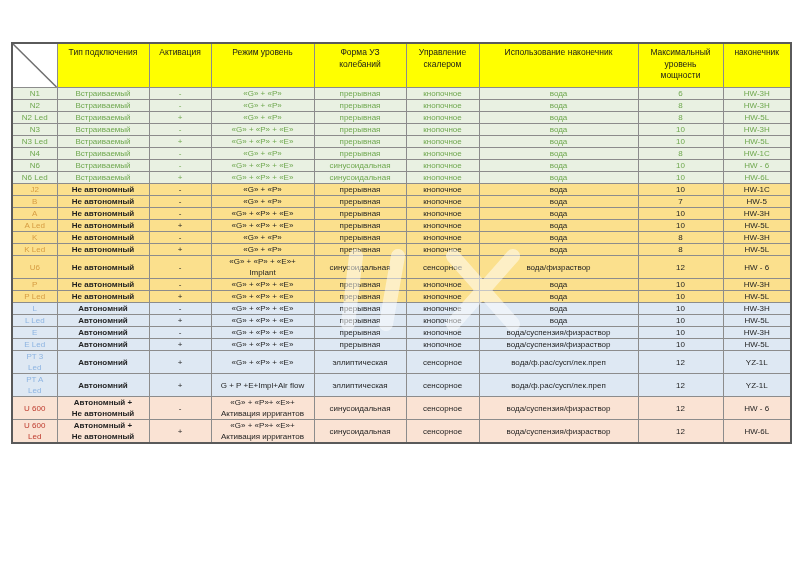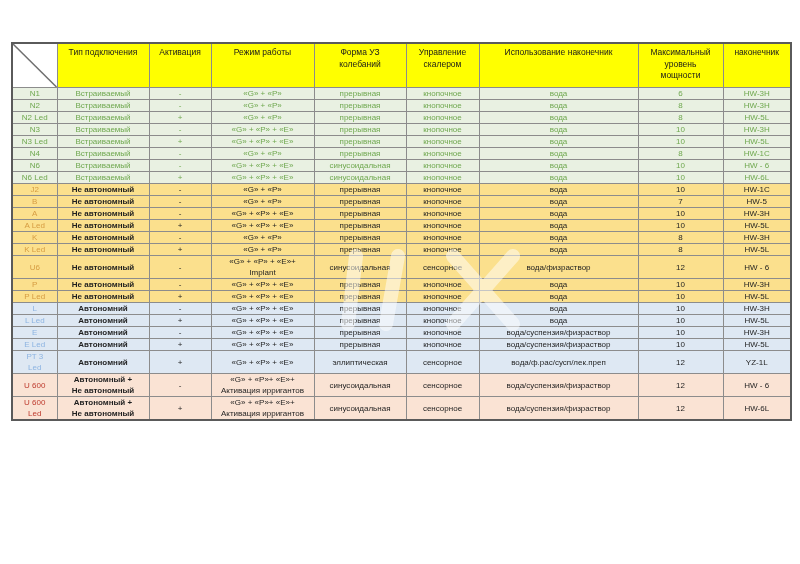--- a/index.html
+++ b/index.html
@@ -63,21 +63,21 @@
     <thead>
       <tr>
         <th class="corner" style="background:#ffffff">
           <svg viewBox="0 0 100 100" preserveAspectRatio="none">
             <line x1="0" y1="0" x2="100" y2="100" stroke="#6f6f6f" stroke-width="1.5" vector-effect="non-scaling-stroke"></line>
           </svg>
         </th>
 
       <th style="background: rgb(255, 255, 0); color: rgb(26, 26, 26);">Тип подключения</th>
           <th style="background: rgb(255, 255, 0); color: rgb(26, 26, 26);">Активация</th>
-          <th style="background: rgb(255, 255, 0); color: rgb(26, 26, 26);">Режим работы</th>
+          <th style="background: rgb(255, 255, 0); color: rgb(26, 26, 26);">Режим уровень</th>
           <th style="background: rgb(255, 255, 0); color: rgb(26, 26, 26);">Форма УЗ
 колебаний</th>
           <th style="background: rgb(255, 255, 0); color: rgb(26, 26, 26);">Управление
 скалером</th>
           <th style="background: rgb(255, 255, 0); color: rgb(26, 26, 26);">Использование наконечник</th>
           <th style="background: rgb(255, 255, 0); color: rgb(26, 26, 26);">Максимальный
 уровень
 мощности</th>
           <th style="background: rgb(255, 255, 0); color: rgb(26, 26, 26);">наконечник</th>
         </tr>
@@ -315,20 +315,32 @@
           <td class="c-liquid" style="color: rgb(31, 31, 31);">вода/суспензия/физраствор</td>
           <td class="c-power" style="color: rgb(31, 31, 31);">10</td>
           <td class="c-tip" style="color: rgb(31, 31, 31);">HW-5L</td>
         </tr>
         <tr style="background: rgb(222, 232, 243);">
           <td class="c-label" style="color: rgb(141, 180, 226);">PT 3
 Led</td>
           <td class="c-type" style="color: rgb(31, 31, 31); font-weight: bold;">Автономний</td>
           <td class="c-light" style="color: rgb(31, 31, 31);">+</td>
           <td class="c-mode" style="color: rgb(31, 31, 31);">«G» + «P» + «E»</td>
+          <td class="c-form" style="color: rgb(31, 31, 31);">эллиптическая</td>
+          <td class="c-ctrl" style="color: rgb(31, 31, 31);">сенсорное</td>
+          <td class="c-liquid" style="color: rgb(31, 31, 31);">вода/ф.рас/сусп/лек.преп</td>
+          <td class="c-power" style="color: rgb(31, 31, 31);">12</td>
+          <td class="c-tip" style="color: rgb(31, 31, 31);">YZ-1L</td>
+        </tr>
+        <tr style="background: rgb(222, 232, 243);">
+          <td class="c-label" style="color: rgb(141, 180, 226);">PT A
+Led</td>
+          <td class="c-type" style="color: rgb(31, 31, 31); font-weight: bold;">Автономний</td>
+          <td class="c-light" style="color: rgb(31, 31, 31);">+</td>
+          <td class="c-mode" style="color: rgb(31, 31, 31);">G + P +E+Impl+Air flow</td>
           <td class="c-form" style="color: rgb(31, 31, 31);">эллиптическая</td>
           <td class="c-ctrl" style="color: rgb(31, 31, 31);">сенсорное</td>
           <td class="c-liquid" style="color: rgb(31, 31, 31);">вода/ф.рас/сусп/лек.преп</td>
           <td class="c-power" style="color: rgb(31, 31, 31);">12</td>
           <td class="c-tip" style="color: rgb(31, 31, 31);">YZ-1L</td>
         </tr>
         <tr style="background: rgb(250, 227, 212);">
           <td class="c-label" style="color: rgb(190, 59, 46);">U 600</td>
           <td class="c-type" style="color: rgb(31, 31, 31); font-weight: bold;">Автономный +
 Не автономный</td>

